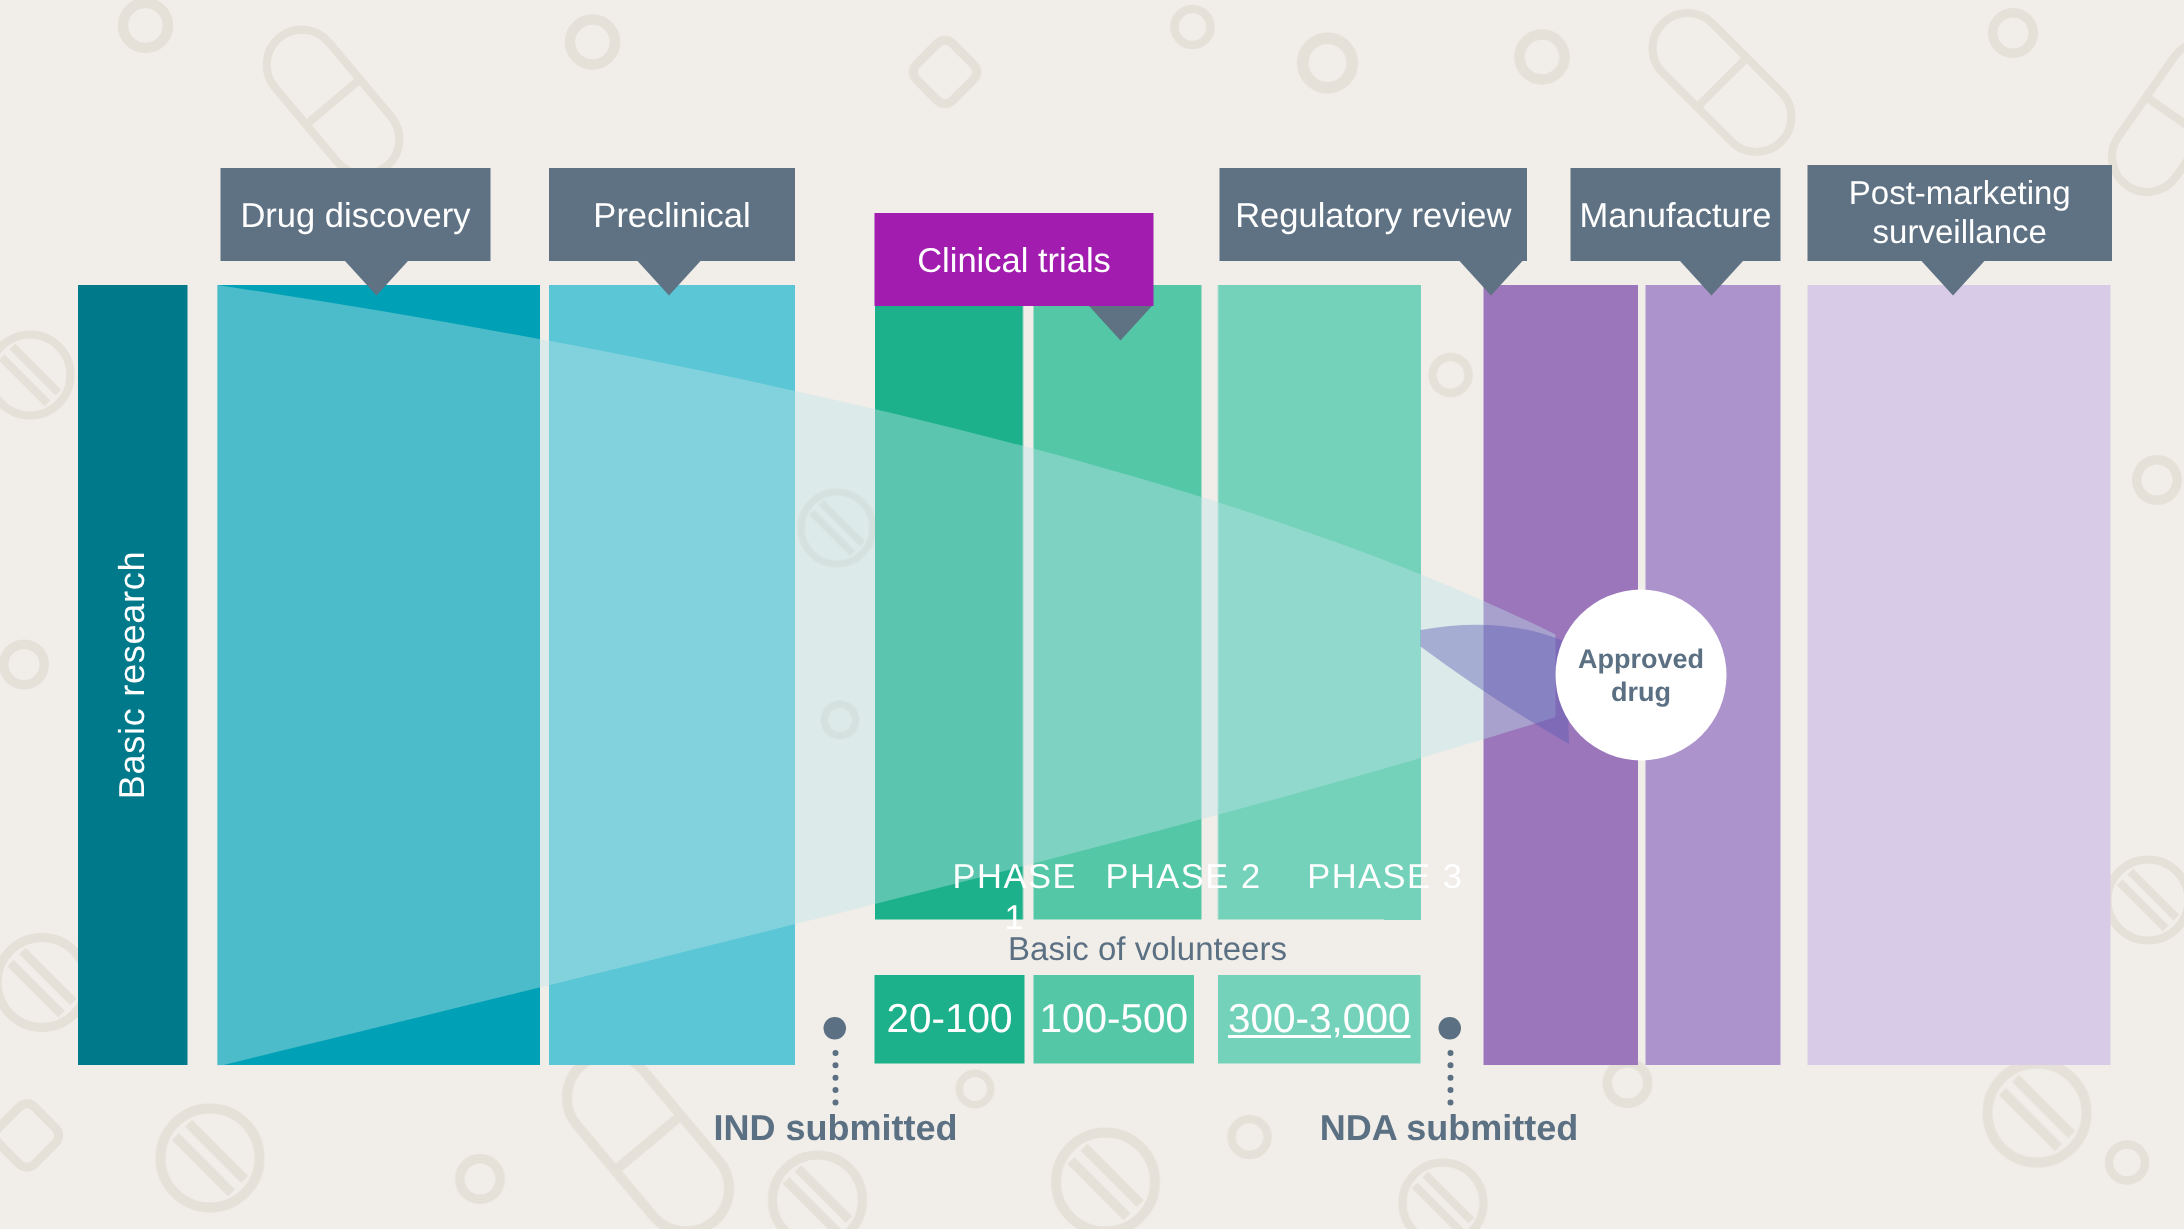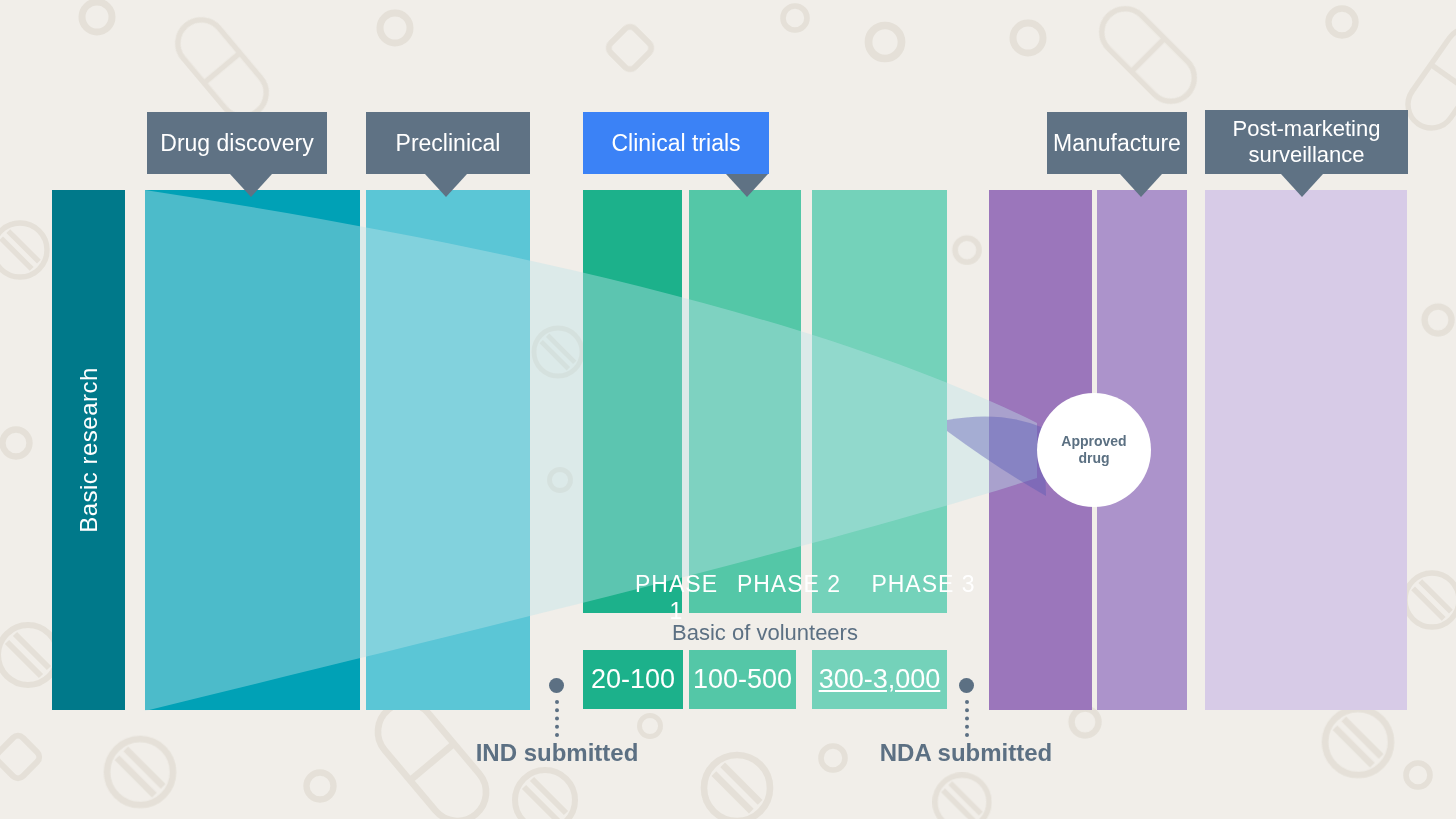--- a/index.html
+++ b/index.html
@@ -24,21 +24,21 @@
   .hdr { position:absolute; top:112px; height:62px; z-index:5; background:#5f7284; color:#fff;
          display:flex; align-items:center; justify-content:center; font-size:23px; text-align:center; }
   .hdr .tip { position:absolute; top:100%; width:0; height:0;
               border-left:21px solid transparent; border-right:21px solid transparent;
               border-top:23px solid #5f7284; }
   .hdr.two-line { line-height:1.18; font-size:22px; }
 
   .approved { position:absolute; left:1037px; top:393px; width:114px; height:114px; z-index:4;
               background:#fff; border-radius:50%; display:flex; flex-direction:column;
               align-items:center; justify-content:center; color:#5b7082; font-weight:bold;
-              font-size:14px; line-height:1.25; text-align:center; }
+              font-size:18px; line-height:1.25; text-align:center; }
 
   .ms-dot  { position:absolute; top:678px; width:15px; height:15px; border-radius:50%;
              background:#5c7083; z-index:3; }
   .ms-line { position:absolute; top:700px; height:37px; width:0;
              border-left:4px dotted #5c7083; z-index:3; }
   .ms-label{ position:absolute; top:739px; width:200px; z-index:3; text-align:center;
              font-size:24px; font-weight:bold; color:#5c7083; }
 </style>
 </head>
 <body>
@@ -143,23 +143,27 @@
   </div>
 
   <div class="hdr" style="left: 147px; width: 180px; background-color: rgb(95, 114, 132);">
     <span>Drug discovery</span>
     <i class="tip" style="left: 83px; border-top-color: rgb(95, 114, 132);"></i>
   </div>
   <div class="hdr" style="left: 366px; width: 164px; background-color: rgb(95, 114, 132);">
     <span>Preclinical</span>
     <i class="tip" style="left: 59px; border-top-color: rgb(95, 114, 132);"></i>
   </div>
-  <div class="hdr" style="left: 583px; width: 186px; background-color: #3b82f6;">
+  <div class="hdr" style="left: 583px; width: 186px; background-color: #a21caf; margin-top: 30px;">
     <span>Clinical trials</span>
     <i class="tip" style="left: 143px; border-top-color: rgb(95, 114, 132);"></i>
+  </div>
+  <div class="hdr" style="left: 813px; width: 205px; background-color: rgb(95, 114, 132);">
+    <span>Regulatory review</span>
+    <i class="tip" style="left: 160px; border-top-color: rgb(95, 114, 132);"></i>
   </div>
   <div class="hdr" style="left: 1047px; width: 140px; background-color: rgb(95, 114, 132);">
     <span>Manufacture</span>
     <i class="tip" style="left: 73px; border-top-color: rgb(95, 114, 132);"></i>
   </div>
   <div class="hdr two-line" style="left: 1205px; width: 203px; top: 110px; height: 64px; padding: 0px 4px; box-sizing: border-box; background-color: rgb(95, 114, 132);">
     <span>Post-marketing surveillance</span>
     <i class="tip" style="left: 76px; border-top-color: rgb(95, 114, 132);"></i>
   </div>
 

